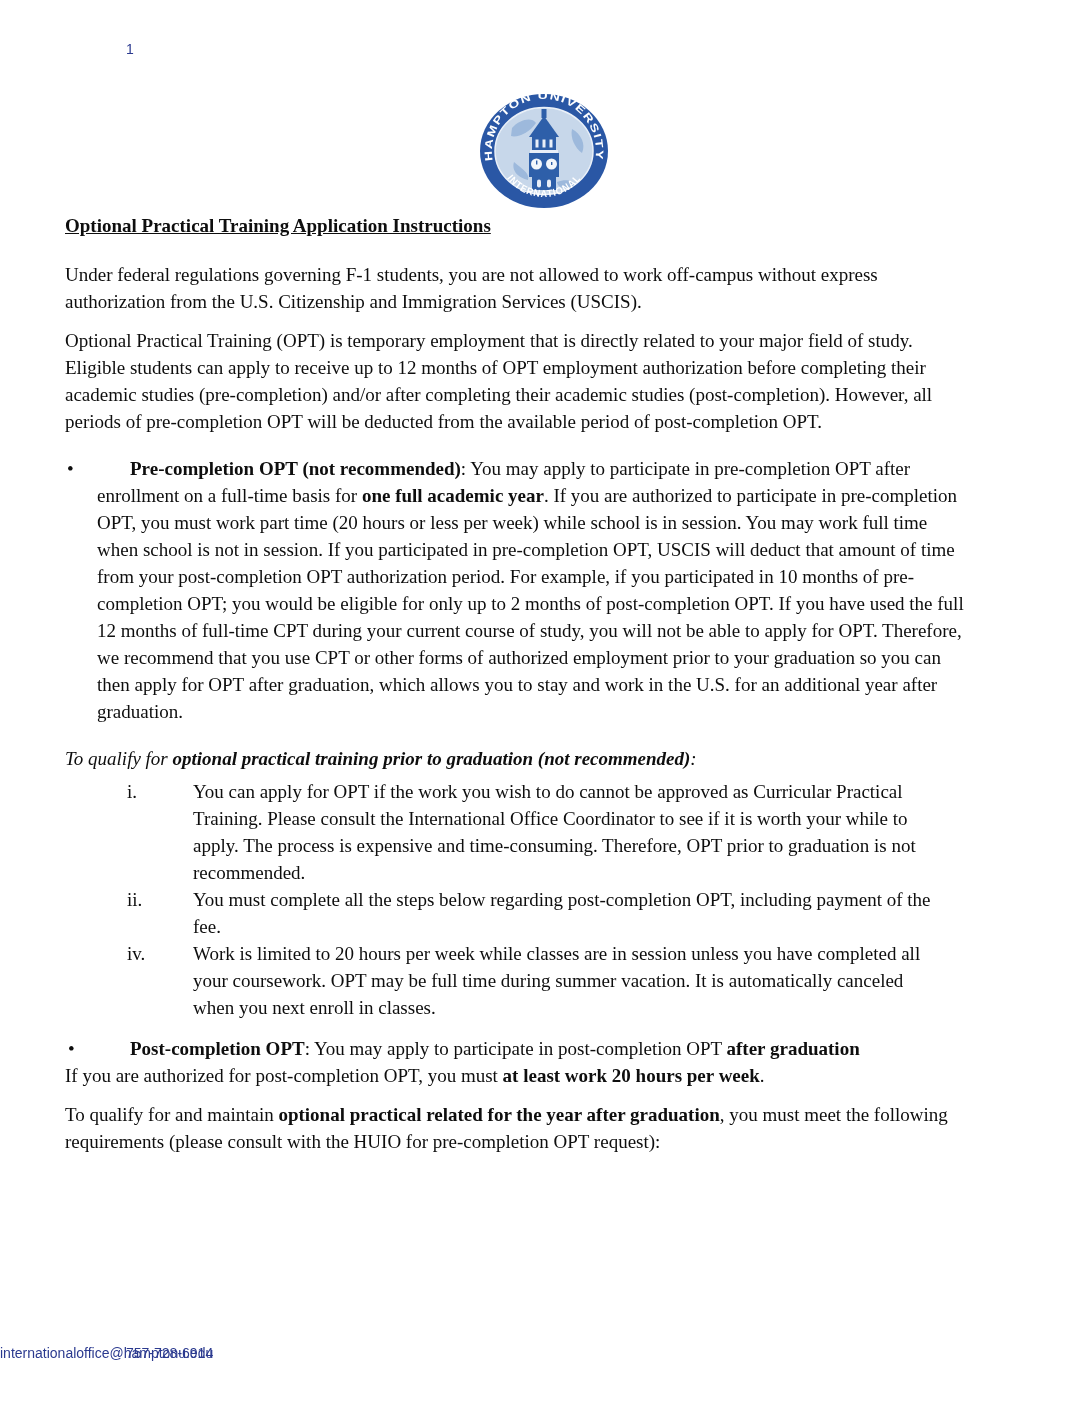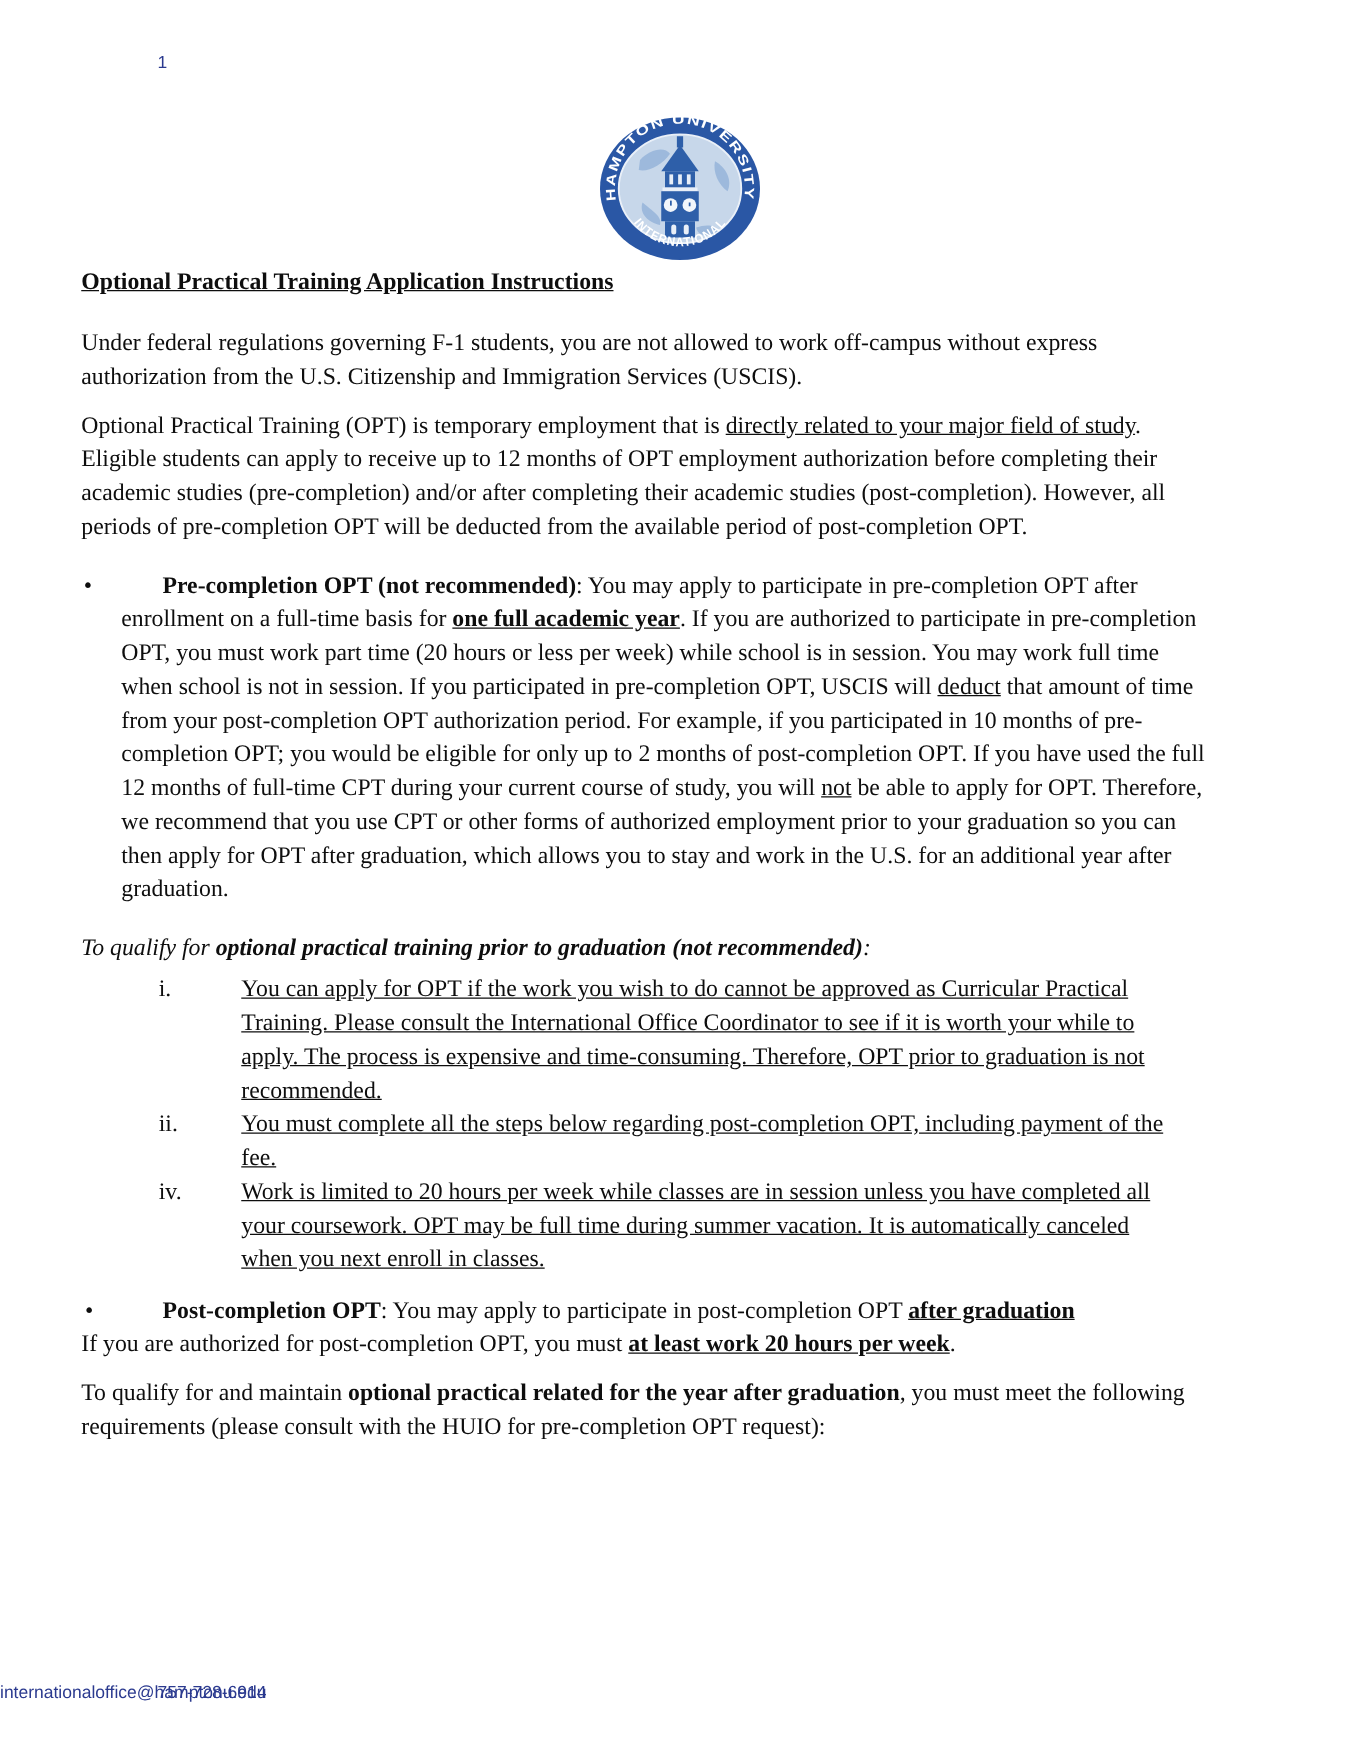--- a/index.html
+++ b/index.html
@@ -18,29 +18,29 @@
   }
   .logo{position:absolute;top:92px;left:477px;width:134px;height:120px;}
   .content{position:absolute;top:212px;left:65px;width:905px;}
   .title{
     text-align:left;font-weight:bold;text-decoration:underline;
     margin:0;
   }
   .p1{margin:22px 0 0 0;}
   .p2{margin:12px 0 0 0;}
   .b{font-weight:bold;margin-top:46px;}
-  .u{text-decoration:underline;}
+  .u{}
   .bullet{position:relative;margin:20px 0 0 32px;width:872px;}
   .bullet .bmark{position:absolute;left:-30px;top:0;}
   .bullet p{margin:0;text-indent:33px;}
   .qualify{margin:20px 0 0 0;font-style:italic;}
   .roman{margin:6px 0 0 0;}
   .ritem{display:flex;}
   .rlabel{flex:none;width:66px;margin-left:62px;}
-  .rtext{flex:none;width:742px;text-decoration:underline;}
+  .rtext{flex:none;width:742px;}
   .postb{position:relative;margin:14px 0 0 0;}
   .postb .bmark{position:absolute;left:3px;top:0;}
   .postb .line1{margin:0;text-indent:65px;}
   .postb .line2{margin:0;}
   .qualify2{margin:12px 0 0 0;}
   .footer{
     position:absolute;top:1342px;left:0;width:1088px;height:24px;
     font-family:"Liberation Sans","DejaVu Sans",sans-serif;
     font-size:14px;line-height:1.3;color:#2b3a8f;
   }

